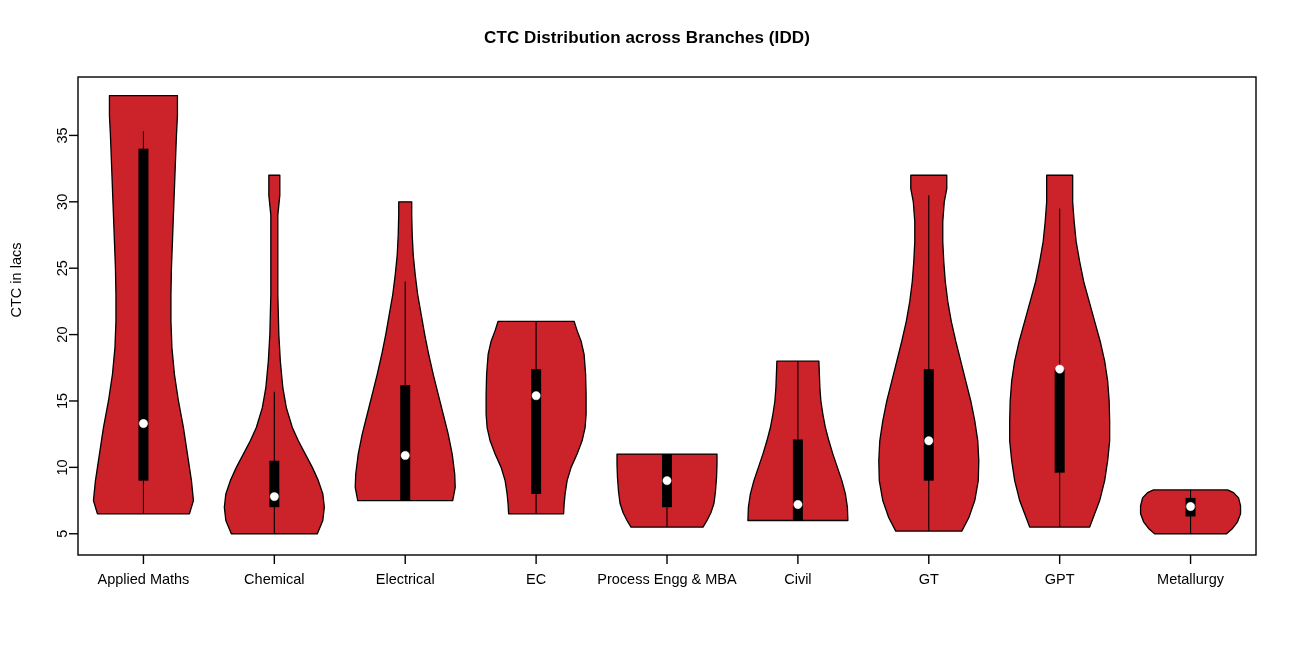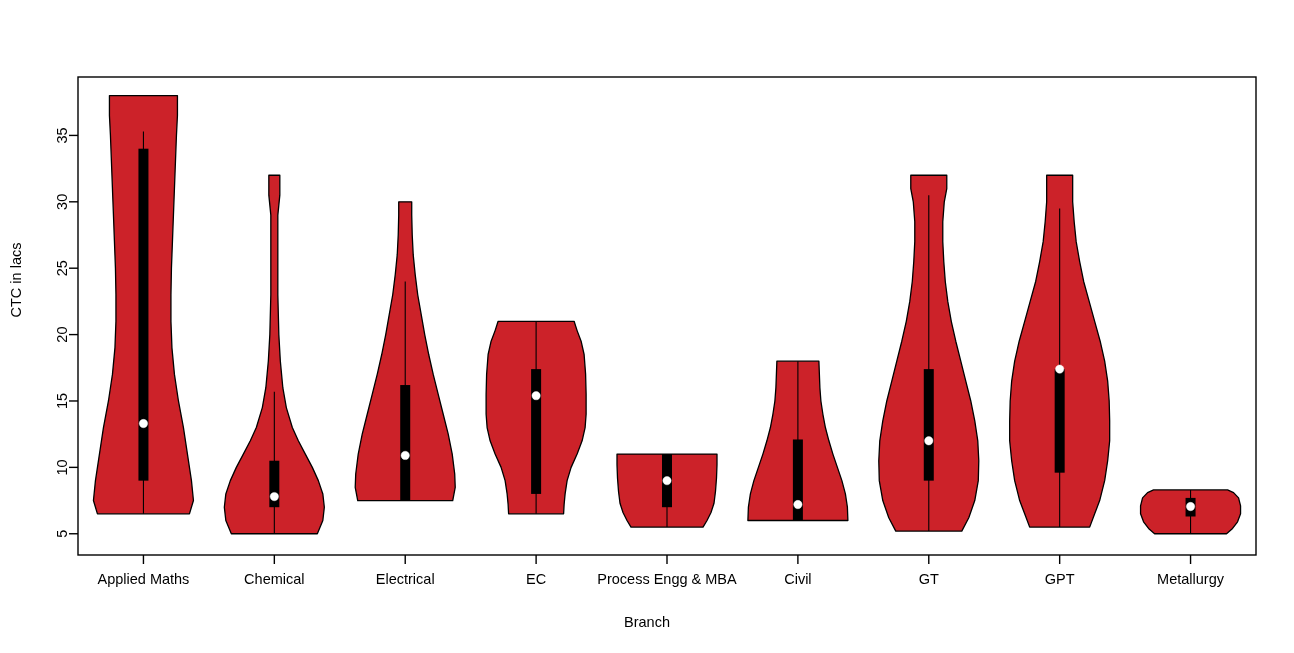--- a/index.html
+++ b/index.html
@@ -89,24 +89,24 @@
     fill: #ffffff;
     stroke: #ffffff;
     stroke-width: 0.4;
   }
 </style>
 </head>
 <body>
 
 <div id="plot-root">
 
+  <div id="chart-title">CTC Distribution across Branches (IDD)</div>
 
   <div id="ylabel">CTC in lacs</div>
 
-  <div id="xlabel">Branch</div>
 
   <svg id="violin-svg" width="1294" height="653">
     <g id="plot-frame">
         <rect x="78" y="77" width="1178" height="478" class="axis-line" fill="none"></rect>
       </g>
     <g id="y-axis-group">
         <line x1="69" y1="533.7555555555556" x2="78" y2="533.7555555555556" class="tick-mark"></line>
         <text x="62" y="533.7555555555556" text-anchor="middle" dominant-baseline="central" class="ytick-label" transform="rotate(-90 62 533.7555555555556)">5</text>
         <line x1="69" y1="467.3666666666667" x2="78" y2="467.3666666666667" class="tick-mark"></line>
         <text x="62" y="467.3666666666667" text-anchor="middle" dominant-baseline="central" class="ytick-label" transform="rotate(-90 62 467.3666666666667)">10</text>

